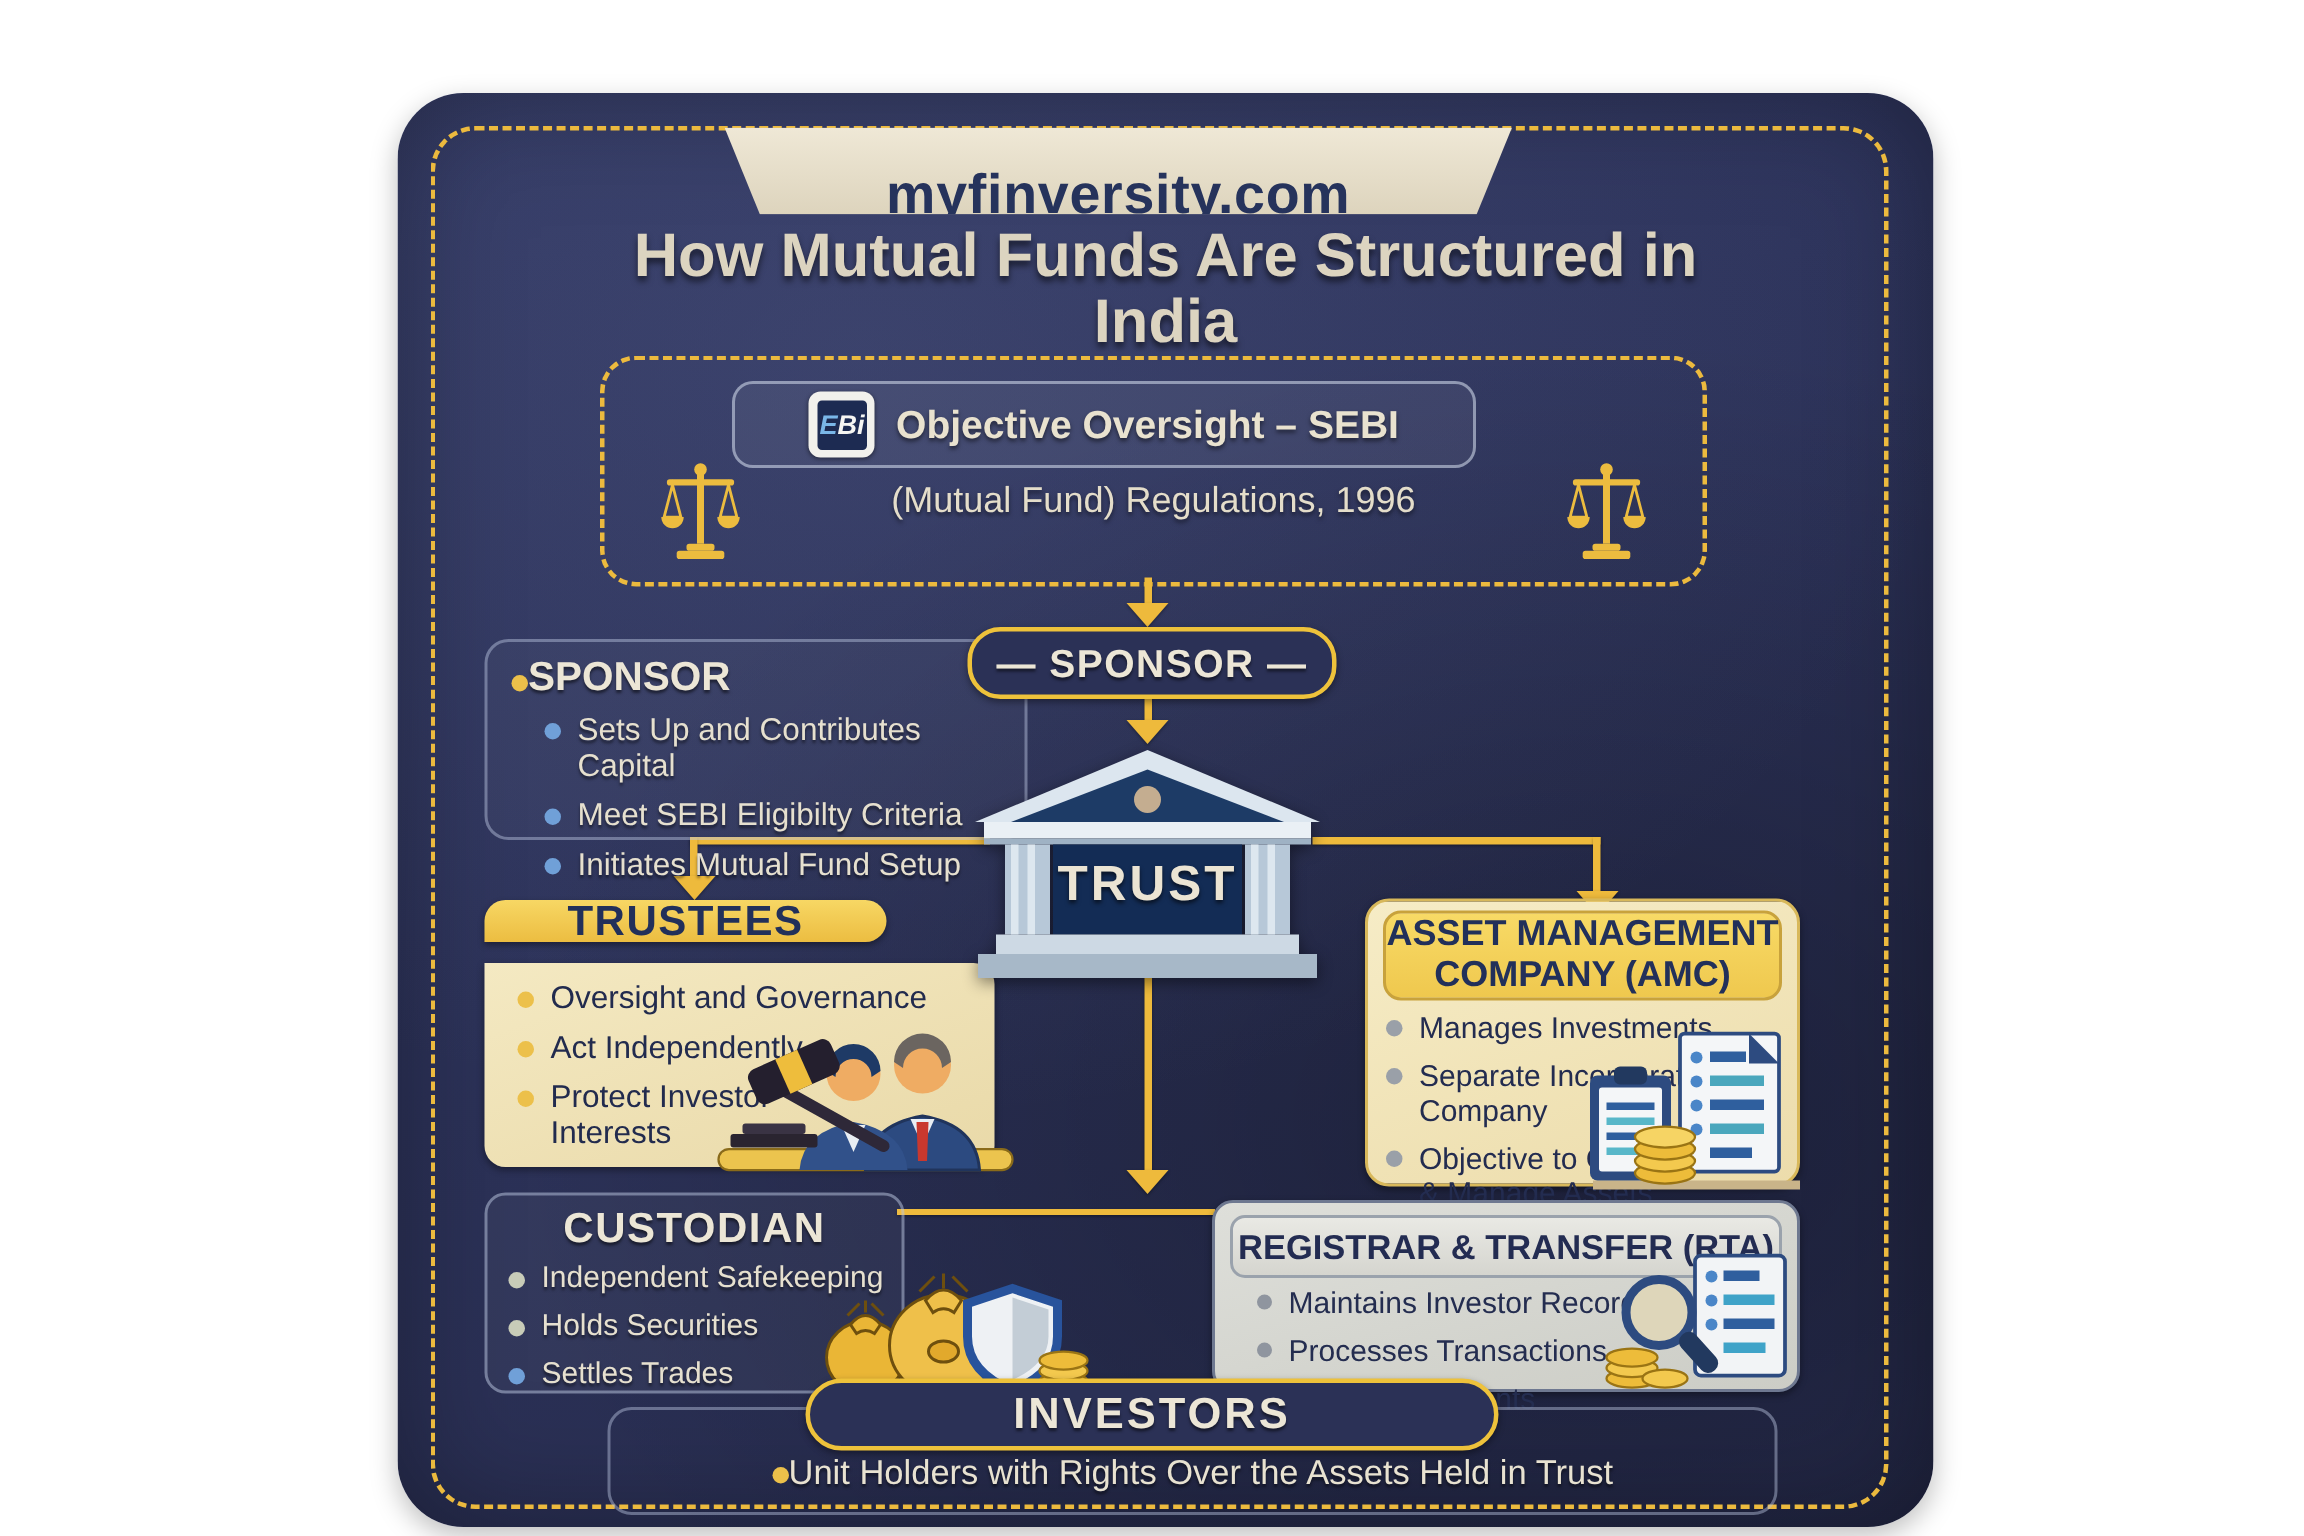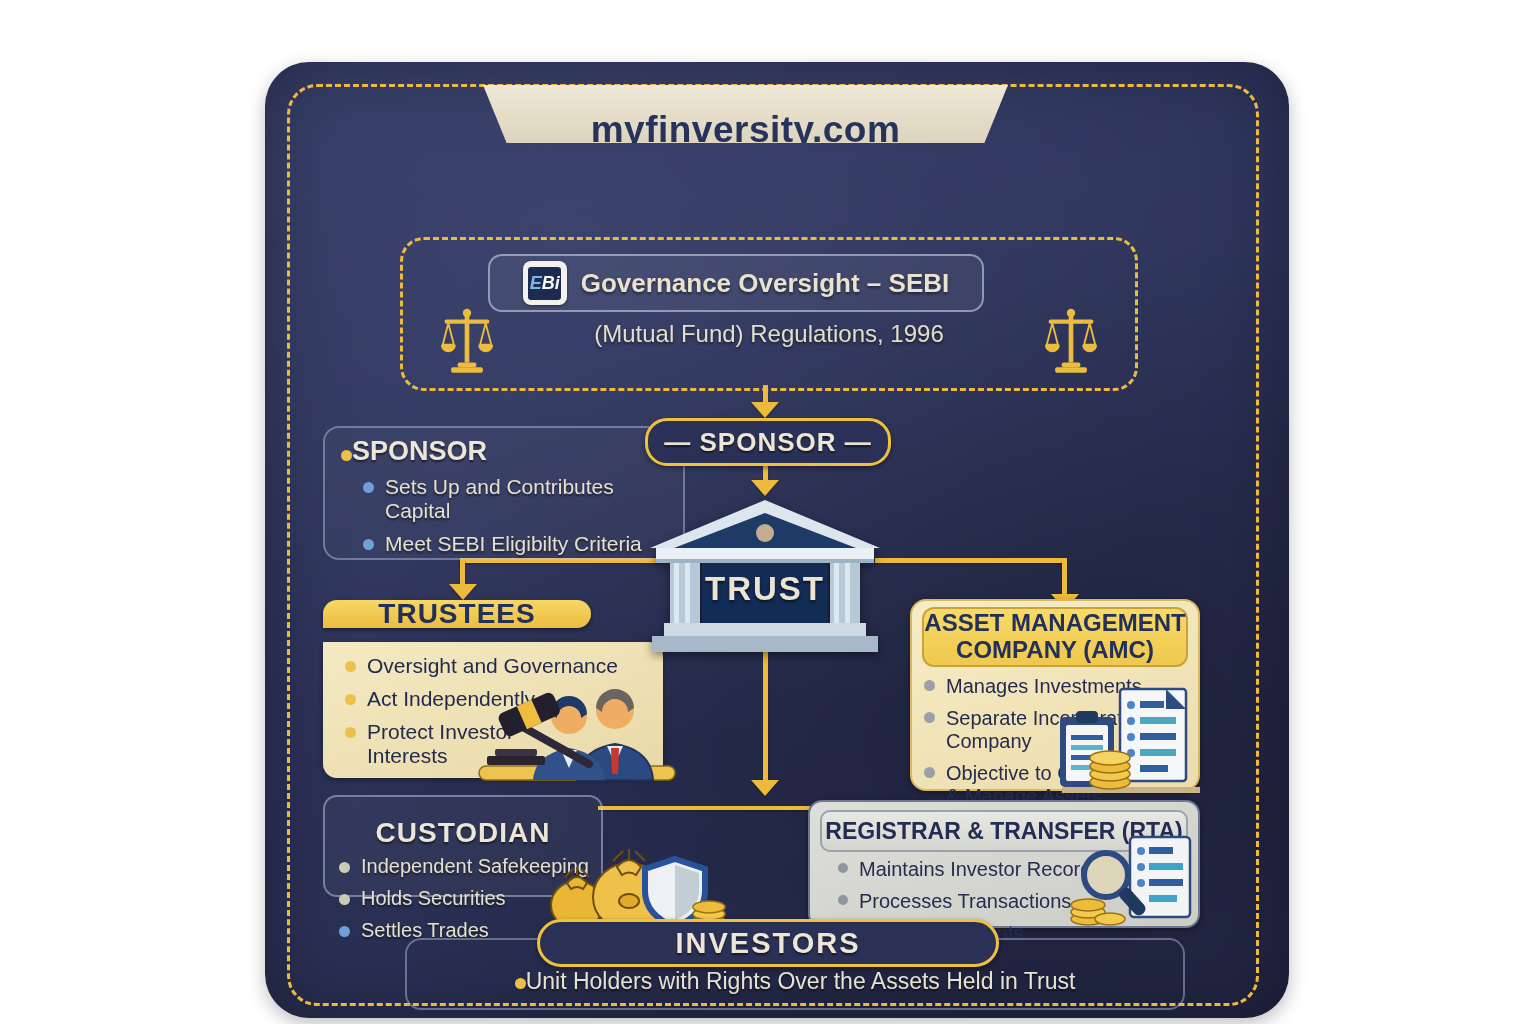--- a/index.html
+++ b/index.html
@@ -151,23 +151,23 @@
   }
   .amc-header span{font-size:24px;line-height:1.12;font-weight:bold;color:#22305a;}
   .amc-box ul.blist{position:absolute;left:12px;top:74px;margin:0;padding:0;}
   .amc-box li{margin-bottom:5px;}
   .amc-box li span.txt{font-size:20px;line-height:1.15;color:#232c50;max-width:205px;}
   .amc-box li:nth-child(3) span.txt{max-width:175px;}
   .amc-box .dot{margin-top:5px;}
   .amc-illu{position:absolute;right:-6px;bottom:-6px;}
   
   .custodian-box{
-    position:absolute;left:58px;top:733px;width:280px;height:102px;
+    position:absolute;left:58px;top:733px;width:280px;height:134px;
     border:2px solid rgba(186,198,224,0.5);border-radius:14px;
-    background:rgba(255,255,255,0.04);padding:20px 0 0 0;box-sizing:border-box;
+    background:rgba(255,255,255,0.04);padding:6px 0 0 0;box-sizing:border-box;
   }
   .custodian-title{text-align:center;font-size:28px;font-weight:bold;color:#ece6d6;letter-spacing:1px;text-shadow:0 2px 2px rgba(0,0,0,0.5);}
   .custodian-box ul.blist{padding-left:14px;margin-top:6px;}
   .custodian-box li{margin-bottom:8px;}
   .custodian-box li span.txt{font-size:20px;color:#e6e0cf;text-shadow:0 2px 2px rgba(0,0,0,0.5);white-space:nowrap;}
   .bags-illu{position:absolute;left:272px;top:763px;z-index:4;}
   
   .rta-box{
     position:absolute;left:543px;top:738px;width:392px;height:128px;
     background:linear-gradient(165deg,#dedfda,#cccdc6);
@@ -205,30 +205,33 @@
 </style>
 </head>
 <body>
 
 <div class="poster">
   <div class="dashed-frame"></div>
 
   <div class="banner">
     <span>myfinversity.com</span>
   </div>
+  <h1 class="title">
+    <span>How Mutual Funds Are Structured in India</span>
+  </h1>
 
   <section class="sebi-box">
     <div class="sebi-pill">
       <span class="sebi-logo">
         <span class="sl-inner">
             <i class="sl-e">E</i>
             <i class="sl-bi">Bi</i>
           </span>
       </span>
-      <span class="sebi-head-text">Governance Oversight – SEBI</span>
+      <span class="sebi-head-text">Objective Oversight – SEBI</span>
     </div>
     <svg class="scale scale-l" width="56" height="70" viewBox="0 0 60 74">
       <g fill="#ecbc3f" stroke="none">
         <circle cx="30" cy="7" r="4.5"></circle>
         <rect x="27.5" y="8" width="5" height="52"></rect>
         <rect x="6" y="14" width="48" height="4.5" rx="2"></rect>
         <path d="M10 18 L4 41 L16 41 Z" fill="none" stroke="#ecbc3f" stroke-width="2"></path>
         <path d="M2 41 a8 8 0 0 0 16 0 Z"></path>
         <path d="M50 18 L44 41 L56 41 Z" fill="none" stroke="#ecbc3f" stroke-width="2"></path>
         <path d="M42 41 a8 8 0 0 0 16 0 Z"></path>
@@ -278,20 +281,24 @@
     </div>
     <ul class="blist">
       <li>
           <span class="dot dot-blue"></span>
           <span class="txt">Sets Up and Contributes Capital</span>
         </li>
       <li>
           <span class="dot dot-blue"></span>
           <span class="txt">Meet SEBI Eligibilty Criteria</span>
         </li>
+      <li>
+          <span class="dot dot-blue"></span>
+          <span class="txt">Initiates Mutual Fund Setup</span>
+        </li>
     </ul>
   </section>
 
   <svg class="trust-svg" width="230" height="152" viewBox="0 0 230 152">
     <polygon points="115,0 230,48 0,48" fill="#dce6ef"></polygon>
     <polygon points="115,13 206,48 24,48" fill="#1d3b66"></polygon>
     <circle cx="115" cy="33" r="9" fill="#c4ad90"></circle>
     <rect x="6" y="48" width="218" height="11" fill="#eaf0f5"></rect>
     <rect x="6" y="59" width="218" height="4" fill="#9fb2c4"></rect>
     <rect x="20" y="63" width="30" height="60" fill="#b7c8d8"></rect>

